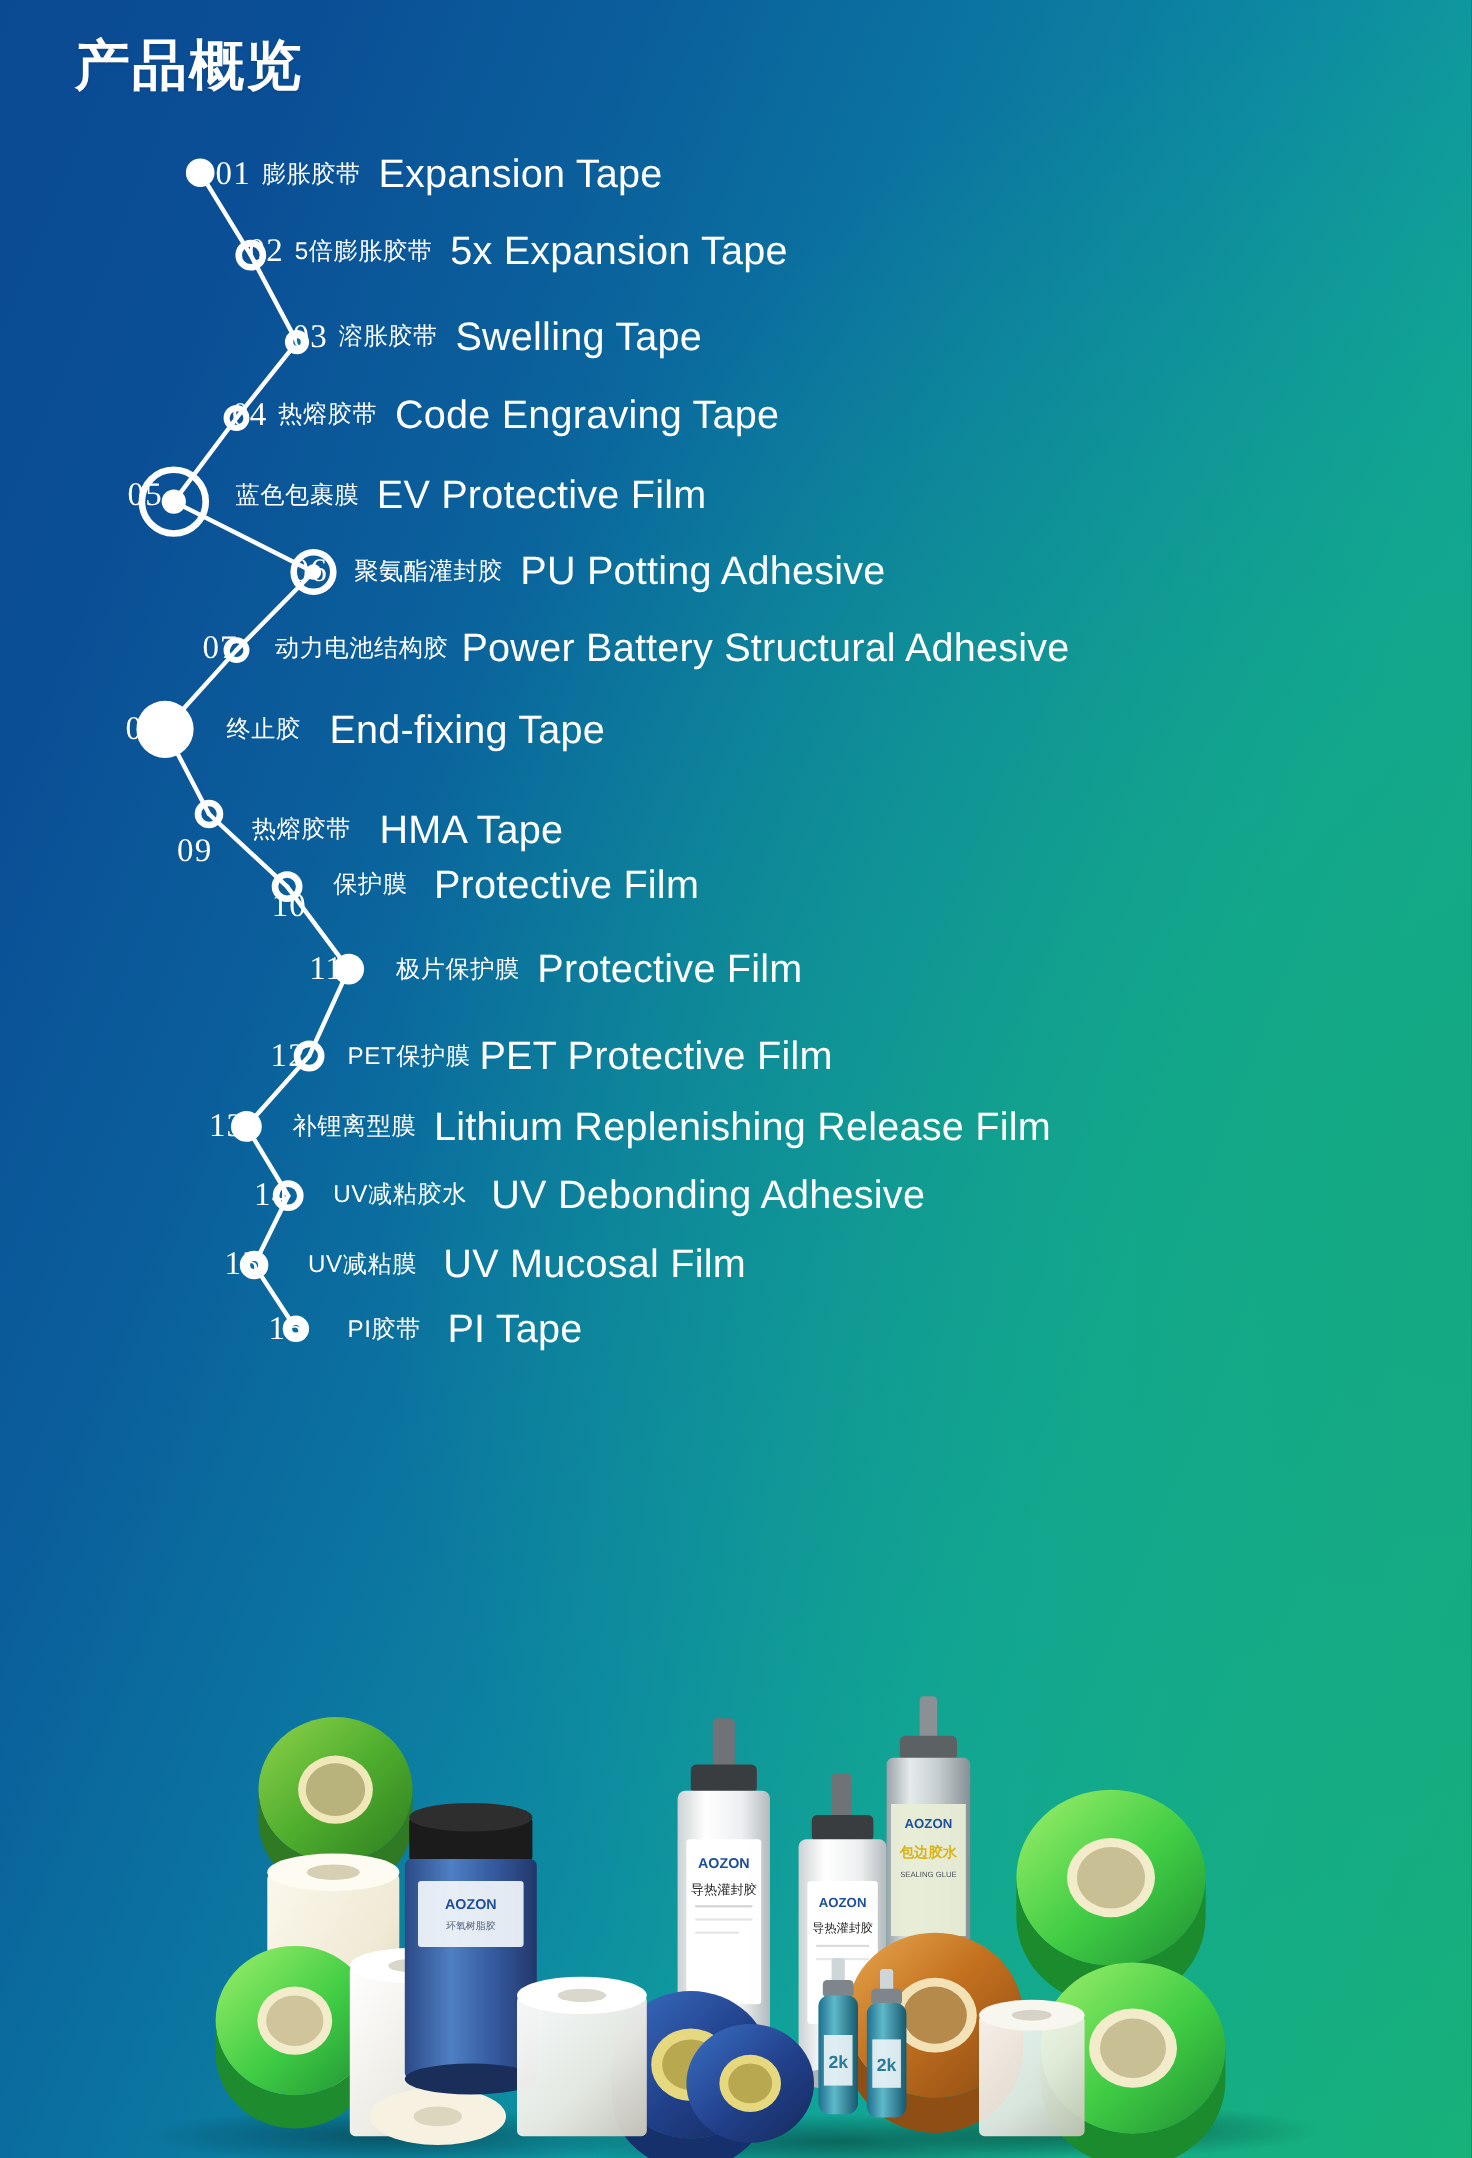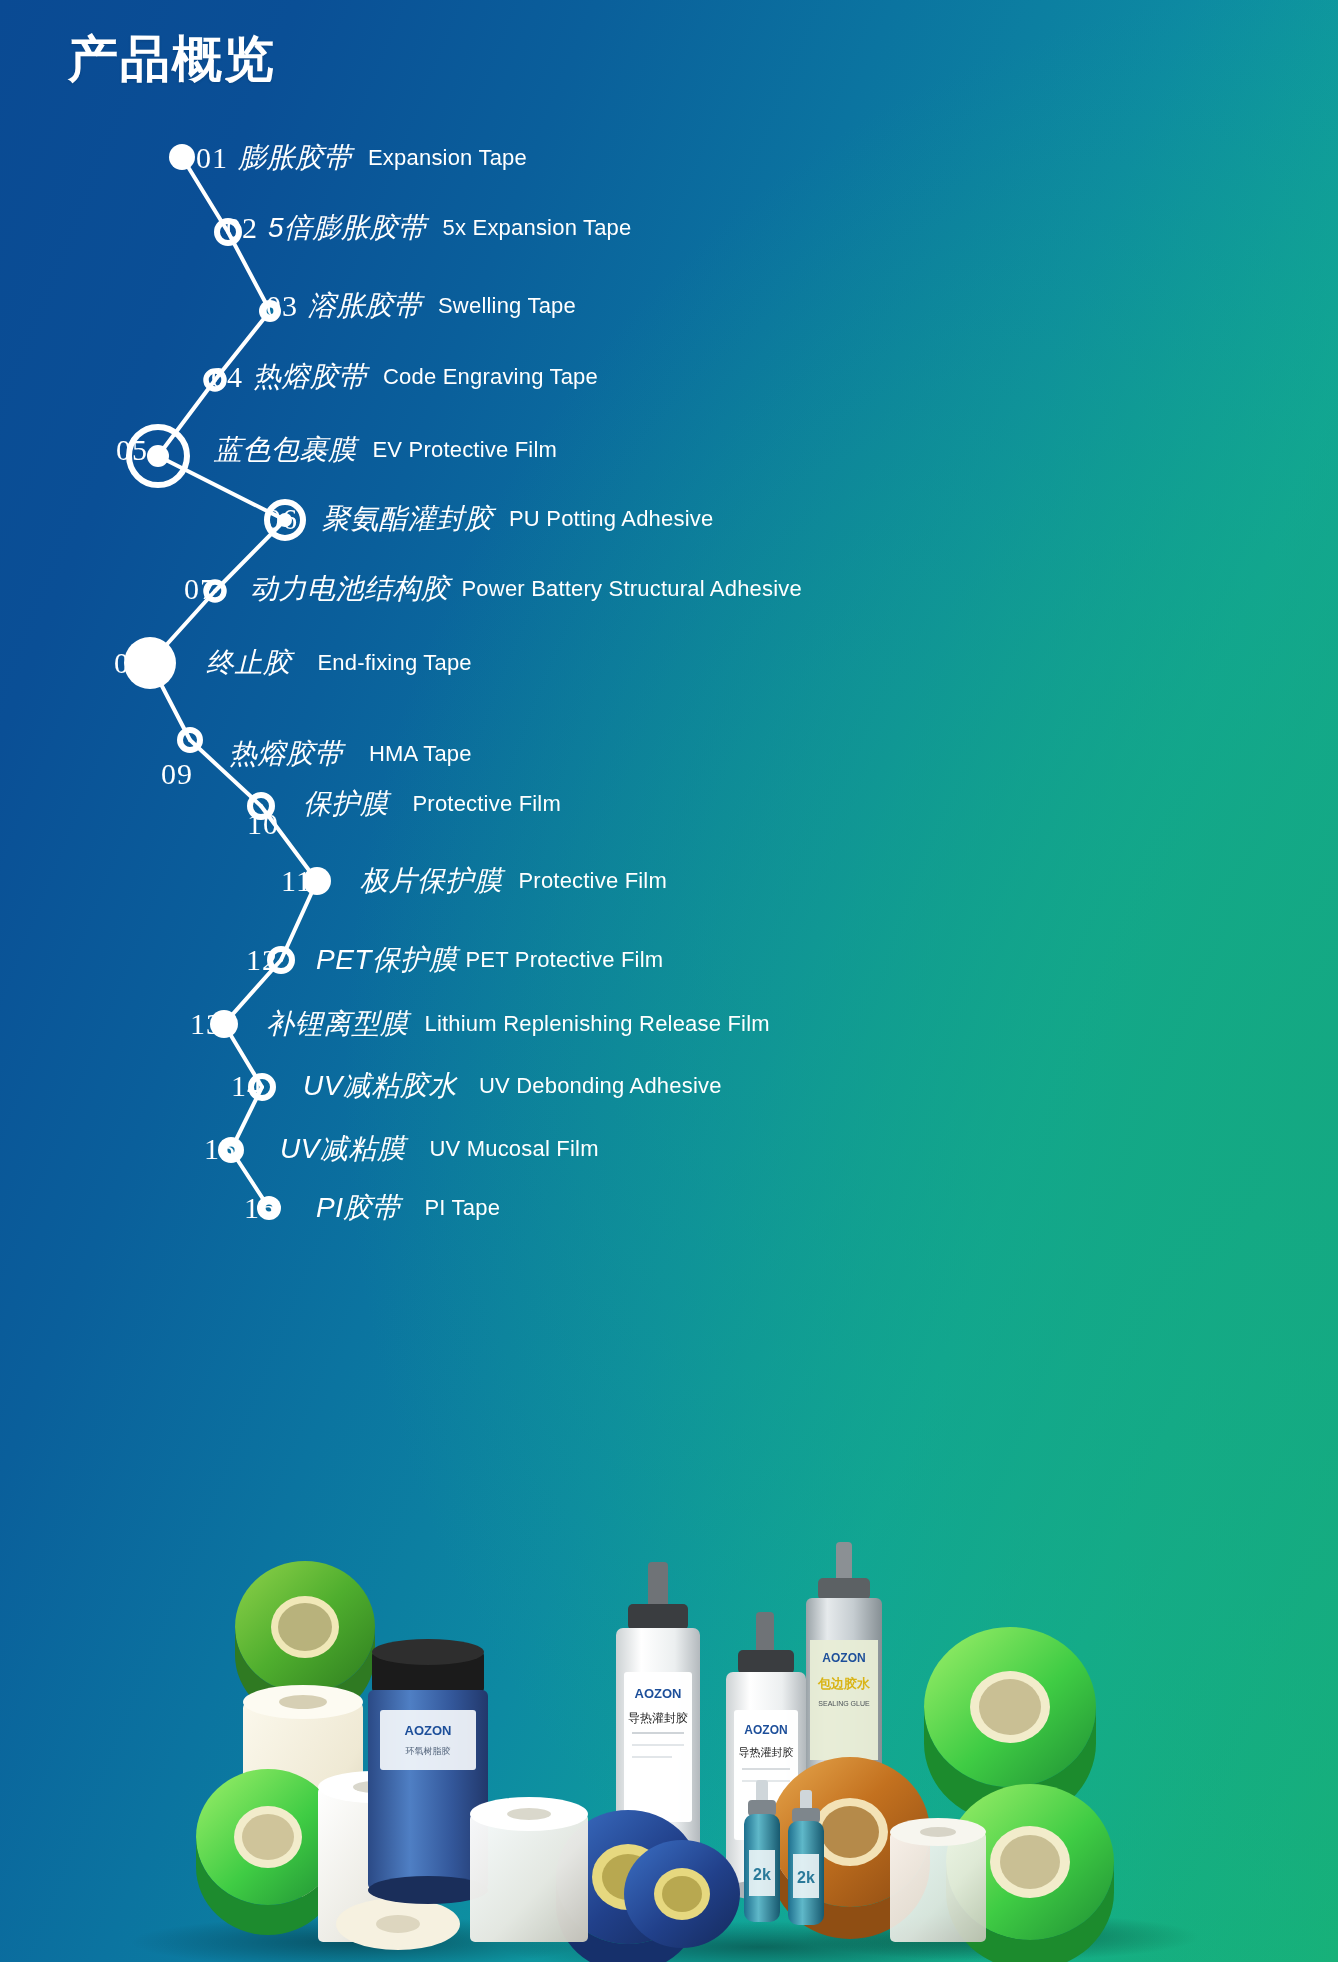--- a/index.html
+++ b/index.html
@@ -65,28 +65,27 @@
     position: absolute;
     right: 100%;
     margin-right: 10px;
     font-size: 30px;
     color: #ffffff;
     font-weight: 400;
     letter-spacing: 1px;
     font-family: "Liberation Serif", "DejaVu Serif", serif;
   }
   .row .label-cn {
-    font-size: 28px;
+    font-size: 22px;
     color: #ffffff;
     font-weight: 400;
     letter-spacing: 0.5px;
-    font-style: italic;
   }
   .row .label-en {
-    font-size: 22px;
+    font-size: 36px;
     color: #ffffff;
     font-weight: 400;
     margin-left: 16px;
     letter-spacing: 0.2px;
   }
 
   
   #products {
     position: absolute;
     left: 0;

